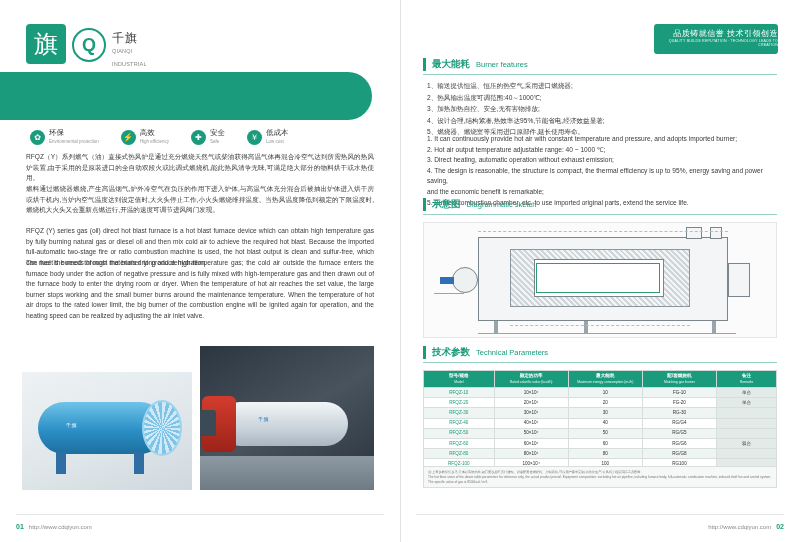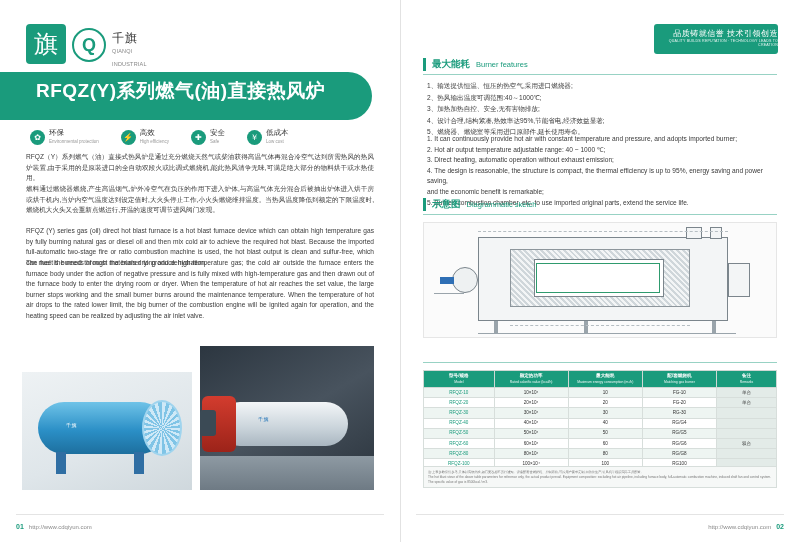--- a/index.html
+++ b/index.html
@@ -241,21 +241,20 @@
     <div class="logo-block">
       <div class="logo-badge">旗</div>
       <div class="logo-q">Q</div>
       <div class="logo-text">
         <div class="cn">千旗</div>
         <div class="en">QIANQI INDUSTRIAL EQUIPMENT</div>
       </div>
     </div>
 
     <div class="title-bar"></div>
-    <div class="title-cn">RFQZ(Y)系列燃气(油)直接热风炉</div>
 
     <div class="feature-icons">
       <div class="fi">
         <span class="fi-dot">✿</span>
         <span class="fi-txt">
           <span>环保</span>
           <span class="e">Environmental protection</span>
         </span>
       </div>
       <div class="fi">
@@ -360,20 +359,25 @@
       <div class="dg-line" style="left:70px; top:98px; width:4px; height:12px;"></div>
       <div class="dg-line" style="left:160px; top:98px; width:4px; height:12px;"></div>
       <div class="dg-line" style="left:288px; top:98px; width:4px; height:12px;"></div>
       <div class="dg-line" style="left:54px; top:110px; width:258px; height:1px;"></div>
 
       <div class="dg-dash" style="left:54px; top:8px; width:250px;"></div>
       <div class="dg-dash" style="left:86px; top:102px; width:180px;"></div>
       <div class="dg-green" style="left:112px; top:40px; width:124px; height:30px;"></div>
     </div>
 
+    <div class="sec-head" id="h-tech">
+      <span class="sec-bar"></span>
+      <span class="sec-cn">技术参数</span>
+      <span class="sec-en">Technical Parameters</span>
+    </div>
     <div class="sec-underline" id="u-tech"></div>
 
     <table class="tech">
       <thead>
         <tr>
           <th style="width:20%">
             <span>型号/规格</span>
             <span class="en">Model</span>
           </th>
           <th style="width:21%">

